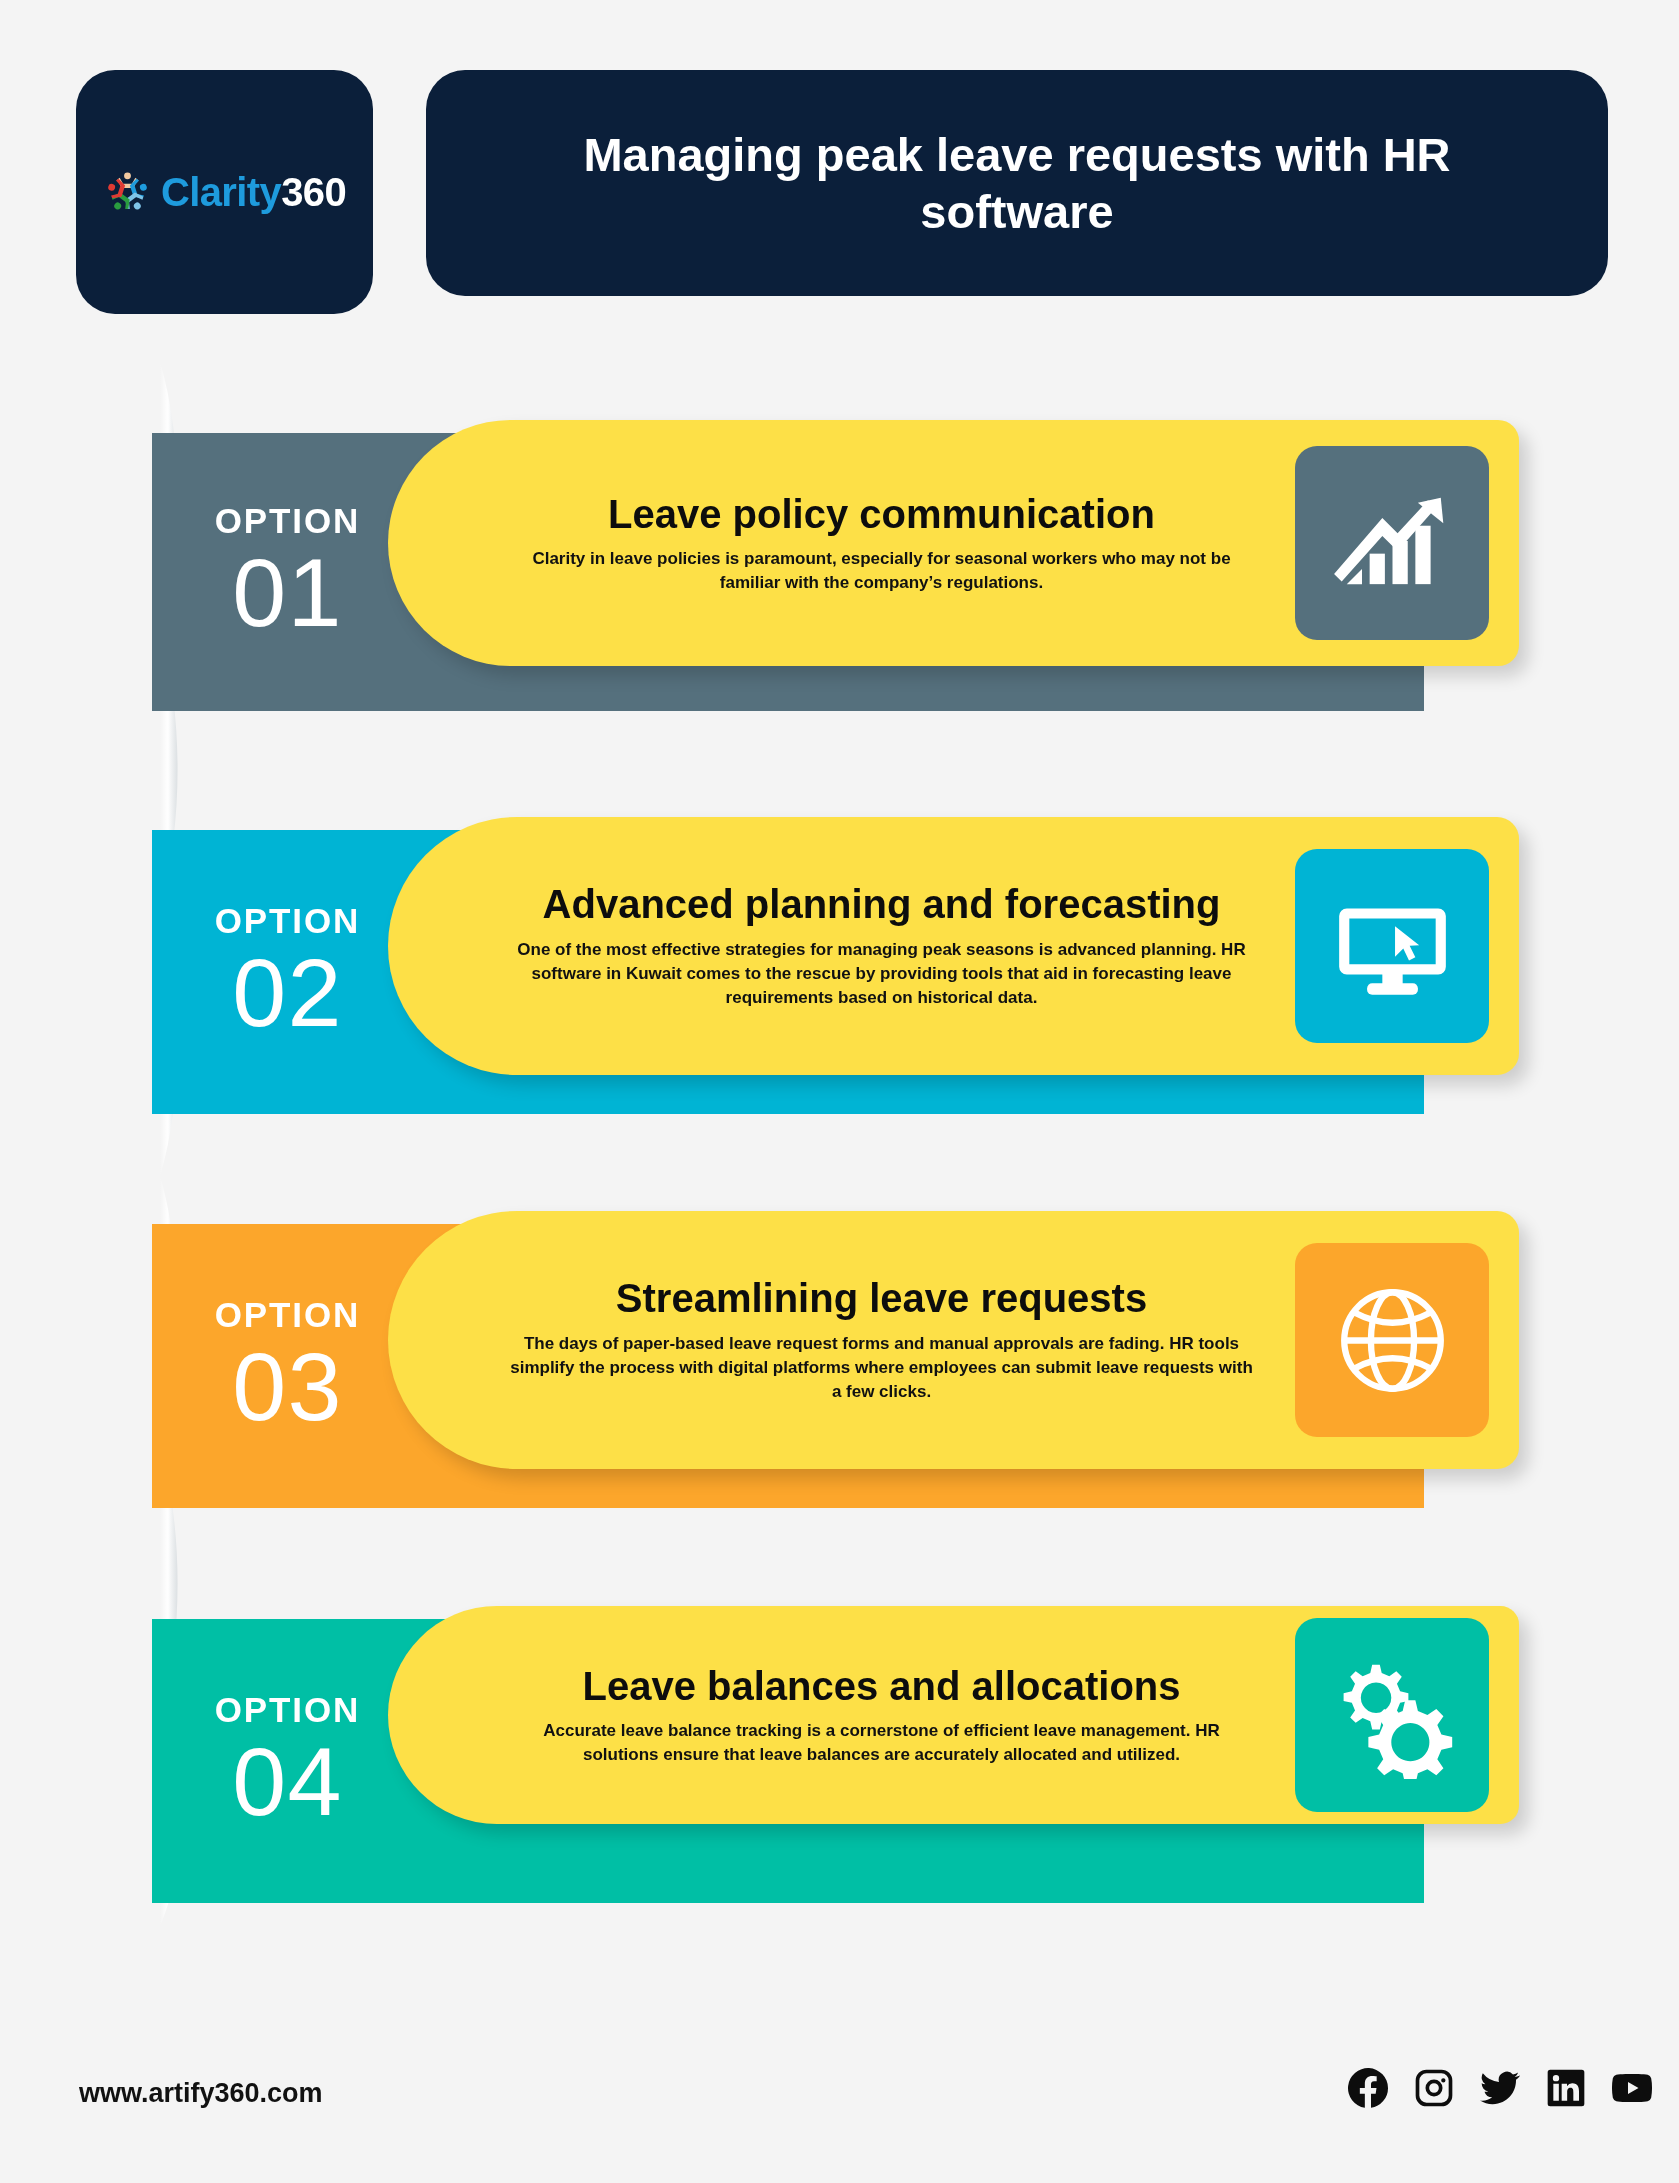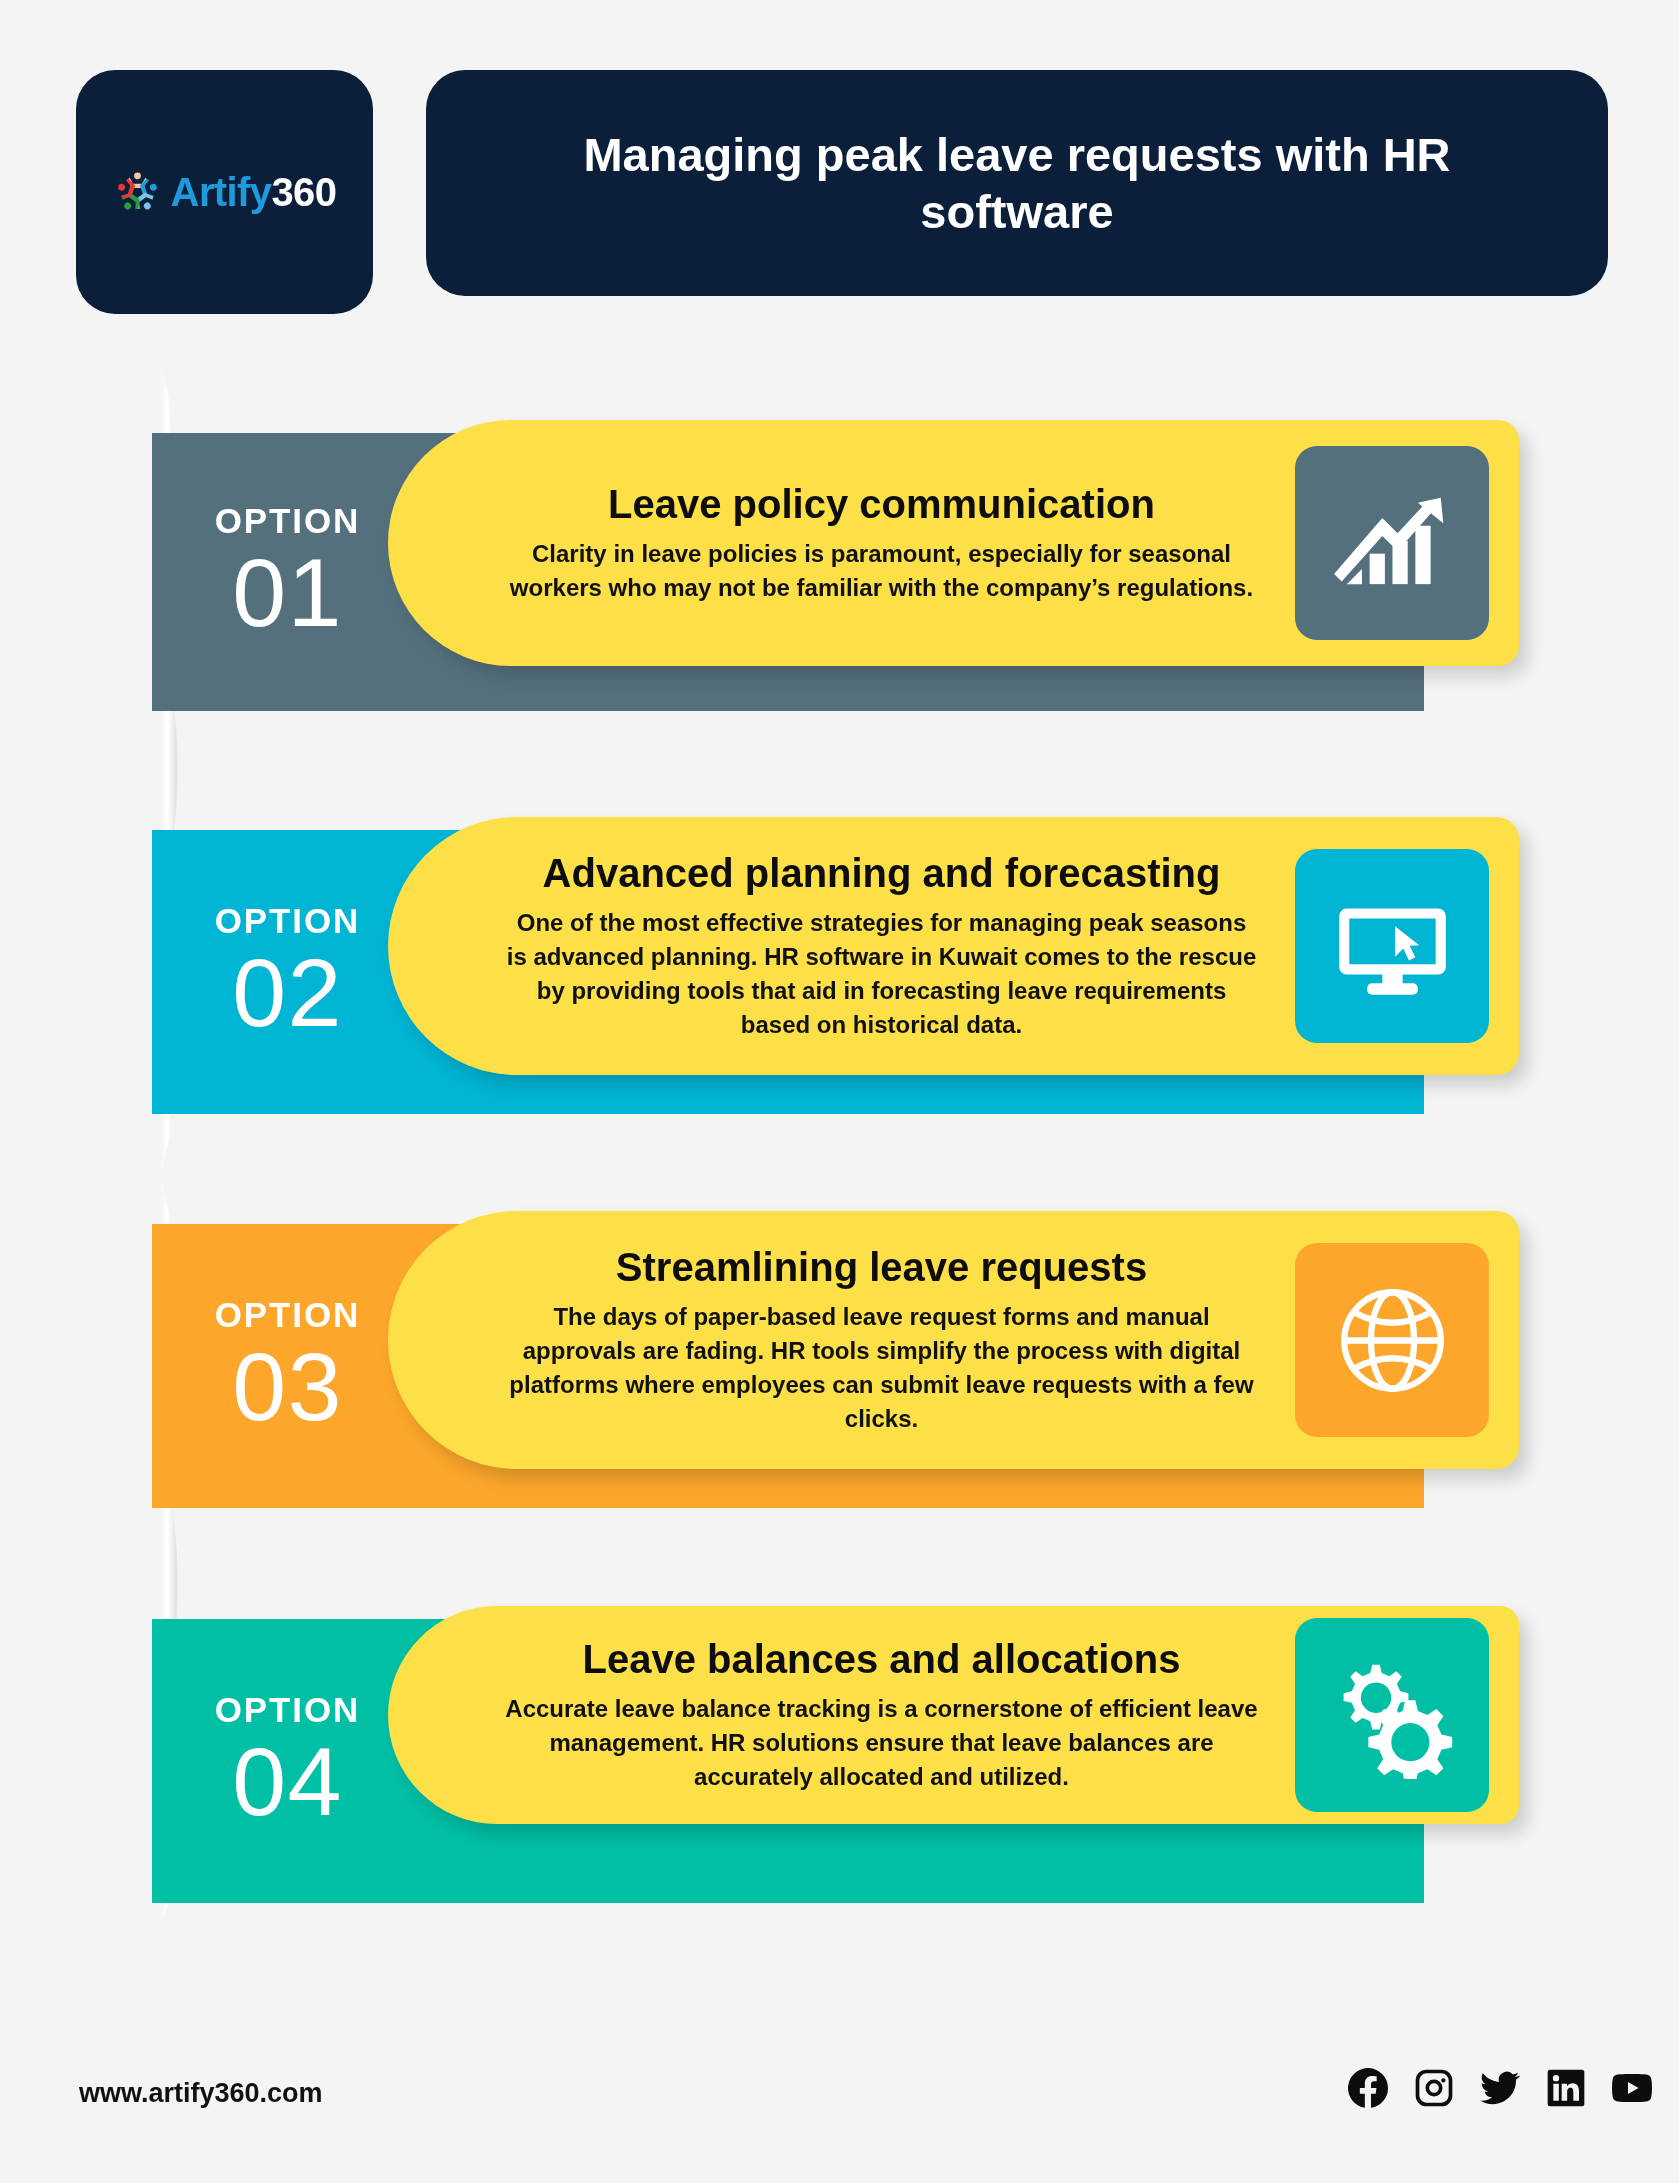--- a/index.html
+++ b/index.html
@@ -147,21 +147,21 @@
     box-sizing: border-box;
   }
   .card-title {
     font-size: 40px;
     font-weight: 700;
     color: #0d0d0d;
     line-height: 1.16;
     margin: 0 0 10.3px 0;
   }
   .card-desc {
-    font-size: 24px;
+    font-size: 17px;
     font-weight: 700;
     color: #111111;
     line-height: 1.42;
     margin: 0;
   }
   .icon-box {
     flex: 0 0 auto;
     width: 194px;
     height: 194px;
     border-radius: 22px;
@@ -222,21 +222,21 @@
               </g>
               <g transform="rotate(216)">
                 <path d="M -7 -34 a7 7 0 1 1 14 0 a7 7 0 1 1 -14 0 M -16 -30 l 7 12 l 18 0 l 7 -12 l 5 4 l -9 17 l -24 0 l -9 -17 Z" fill="#2a9c3f"></path>
               </g>
               <g transform="rotate(288)">
                 <path d="M -7 -34 a7 7 0 1 1 14 0 a7 7 0 1 1 -14 0 M -16 -30 l 7 12 l 18 0 l 7 -12 l 5 4 l -9 17 l -24 0 l -9 -17 Z" fill="#e03a33"></path>
               </g>
             </g>
           </svg>
         </span>
-        <span class="logo-text"><span class="a360-blue">Artify</span><span class="a360-white">360</span></span>
+        <span class="logo-text"><span class="a360-blue">Clarity</span><span class="a360-white">360</span></span>
       </div>
     </div>
 
     <div class="title-box">
       <div class="title-text">Managing peak leave requests with HR software</div>
     </div>
   </div>
 
   <div class="ribbon">
     <svg width="52" height="1564" viewBox="0 0 80 2420" preserveAspectRatio="none" aria-hidden="true">

